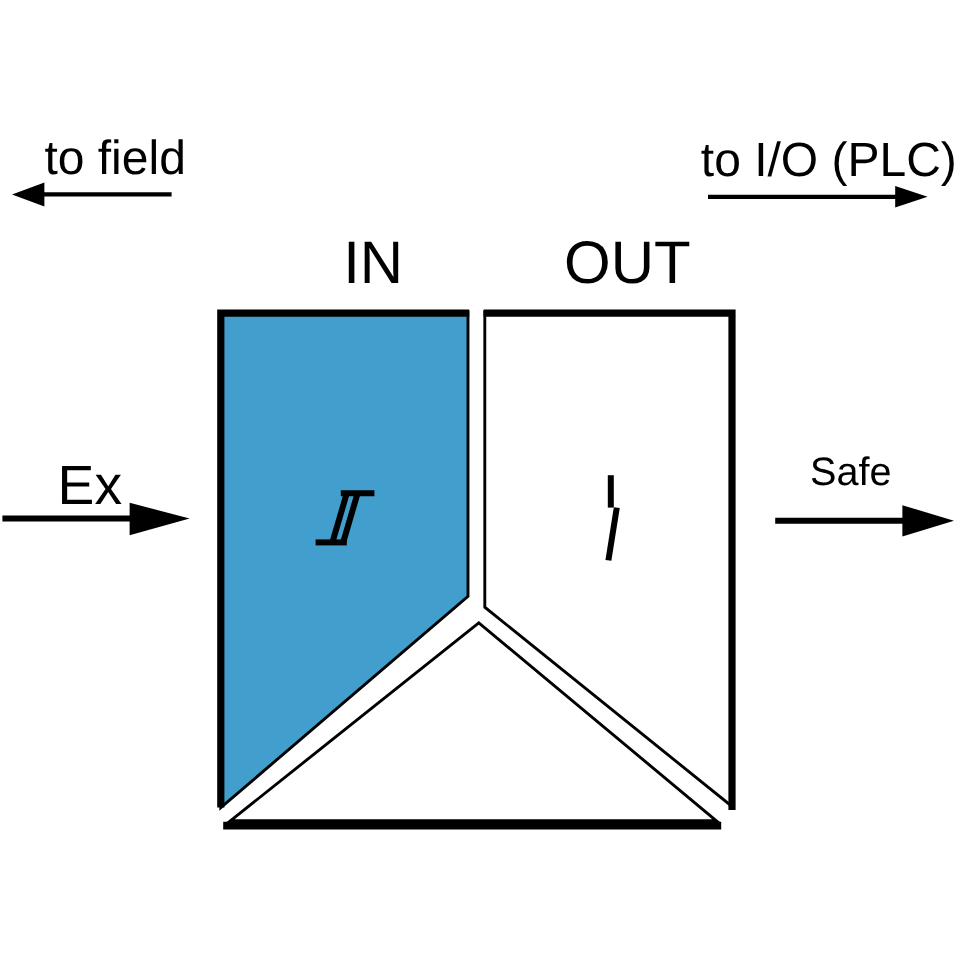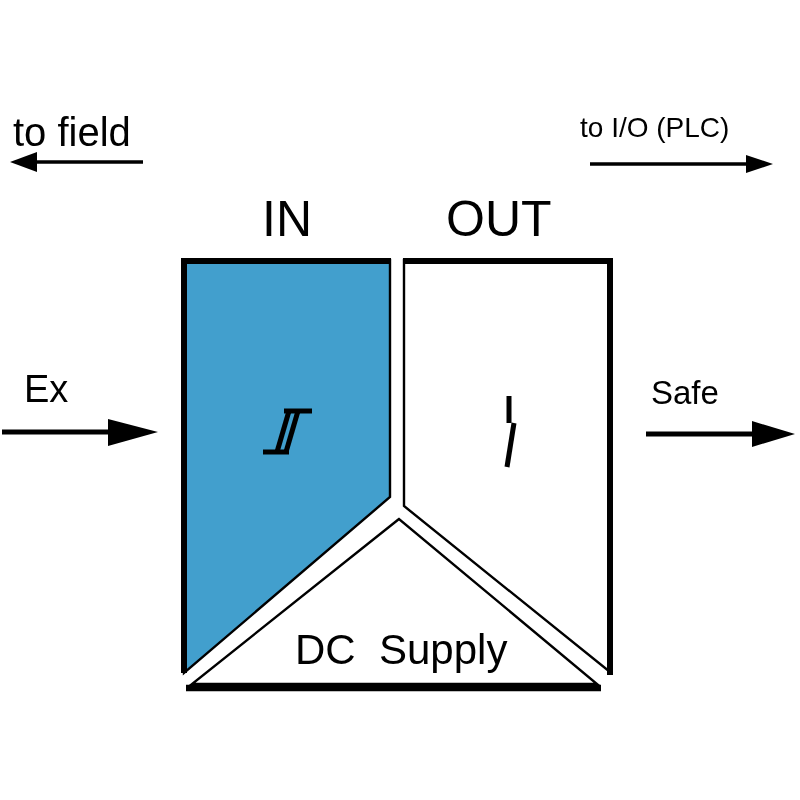--- a/index.html
+++ b/index.html
@@ -20,26 +20,27 @@
     position: absolute;
     left: 0;
     top: 0;
   }
   .lbl {
     position: absolute;
     line-height: 1;
     white-space: pre;
     color: #000000;
     user-select: none;
+    margin-left: 24px;
   }
   .lbl-to-field   { left: 13px;  top: 112px; font-size: 40px; }
-  .lbl-to-io      { left: 580px; top: 114px; font-size: 28px; }
+  .lbl-to-io      { left: 560px; top: 114px; font-size: 40px; }
   .lbl-in         { left: 262px; top: 194px; font-size: 50px; }
   .lbl-out        { left: 446px; top: 194px; font-size: 50px; }
-  .lbl-ex         { left: 24px;  top: 370px; font-size: 38px; }
+  .lbl-ex         { left: 24px;  top: 381px; font-size: 46px; }
   .lbl-safe       { left: 651px; top: 376px; font-size: 33px; }
   .lbl-dc-supply  { left: 295px; top: 629px; font-size: 42px; }
 </style>
 </head>
 <body>
 
 <div id="stage">
 
   <svg id="diagram-svg" width="800" height="800" viewBox="0 0 800 800">
     <g stroke="#000000">
@@ -93,15 +94,14 @@
   <div class="lbl lbl-to-io">to I/O (PLC)</div>
 
   <div class="lbl lbl-in">IN</div>
 
   <div class="lbl lbl-out">OUT</div>
 
   <div class="lbl lbl-ex">Ex</div>
 
   <div class="lbl lbl-safe">Safe</div>
 
-  <div class="lbl lbl-dc-supply">DC  Supply</div>
 
 </div>
 
 </body></html>

